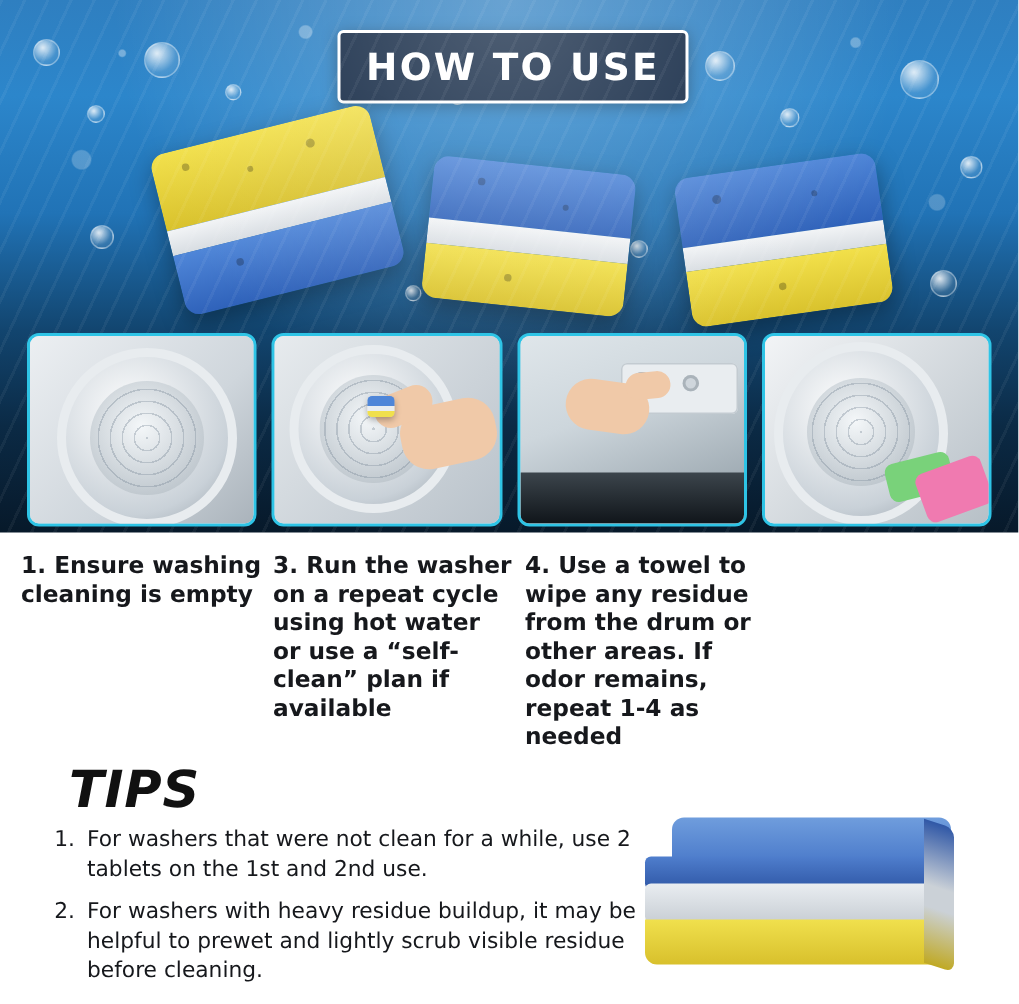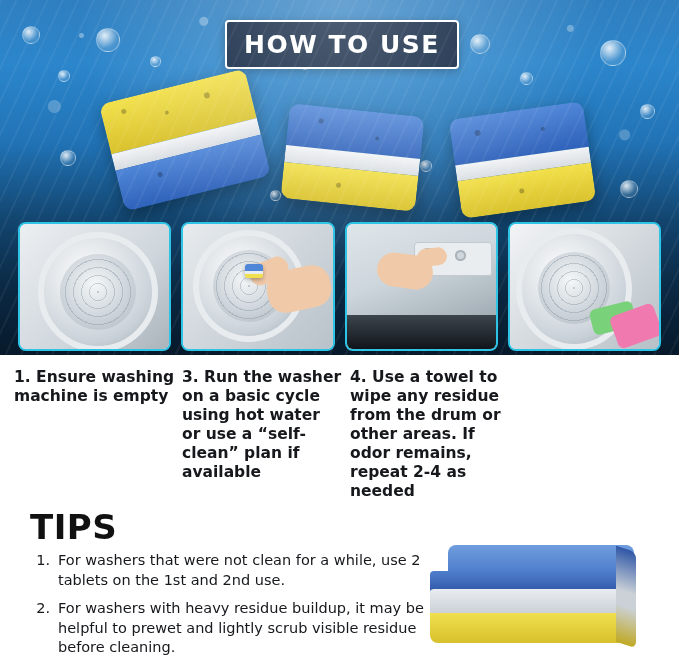--- a/index.html
+++ b/index.html
@@ -89,21 +89,21 @@
   .cloth{position:absolute;border-radius:6px;}
 
   
   .step-texts{position:absolute;left:0;top:368px;width:679px;display:flex;padding:0 14px;box-sizing:border-box;gap:8px;}
   .step-text{width:160px;color:#16181c;font-size:15.5px;line-height:19px;font-weight:bold;
     font-family:"DejaVu Sans", sans-serif;}
   .st-num{display:inline;}
 
   
   .tips-wrap{position:absolute;left:0;top:505px;width:679px;height:164px;background:#fff;}
-  .tips-title{position:absolute;left:30px;top:2px;font-size:34px;font-weight:bold;
+  .tips-title{position:absolute;left:46px;top:2px;font-size:34px;font-style:italic;font-weight:bold;
     color:#111;font-family:"DejaVu Sans", sans-serif;letter-spacing:.5px;}
   .tips-list{position:absolute;left:34px;top:46px;width:395px;margin:0;padding:0;list-style:none;}
   .tips-list li{display:flex;gap:8px;font-size:14.5px;line-height:19.5px;color:#16181c;margin-bottom:9px;
     font-family:"DejaVu Sans", sans-serif;}
   .tips-list .n{width:16px;flex:none;text-align:right;}
 
   
   .tip-tablet{position:absolute;left:430px;top:40px;width:215px;height:120px;}
   .tt-layer{position:absolute;border-radius:4px;}
   .tt-top{left:18px;top:0;width:186px;height:40px;
@@ -203,29 +203,29 @@
         <div class="drum-inner" style="left:16px;top:18px;width:72px;height:72px;"></div>
       </div>
     <div class="cloth" style="right:24px;bottom:18px;width:44px;height:26px;background:#79d27a;transform:rotate(-14deg);"></div>
     <div class="cloth" style="right:0px;bottom:6px;width:46px;height:34px;background:#f07ab0;transform:rotate(-20deg);"></div>
   </div>
 </div>
 
 <div class="step-texts">
   <div class="step-text">
     <span class="st-num">1.</span>
-    <span>Ensure washing machine is empty</span>
+    <span>Ensure washing cleaning is empty</span>
   </div>
   <div class="step-text">
     <span class="st-num">3.</span>
-    <span>Run the washer on a basic cycle using hot water or use a “self-clean” plan if available</span>
+    <span>Run the washer on a repeat cycle using hot water or use a “self-clean” plan if available</span>
   </div>
   <div class="step-text">
     <span class="st-num">4.</span>
-    <span>Use a towel to wipe any residue from the drum or other areas. If odor remains, repeat 2-4 as needed</span>
+    <span>Use a towel to wipe any residue from the drum or other areas. If odor remains, repeat 1-4 as needed</span>
   </div>
 </div>
 
 <div class="tips-wrap">
   <div class="tips-title">TIPS</div>
 
   <ul class="tips-list">
     <li>
       <span class="n">1.</span>
       <span>For washers that were not clean for a while, use 2 tablets on the 1st and 2nd use.</span>

